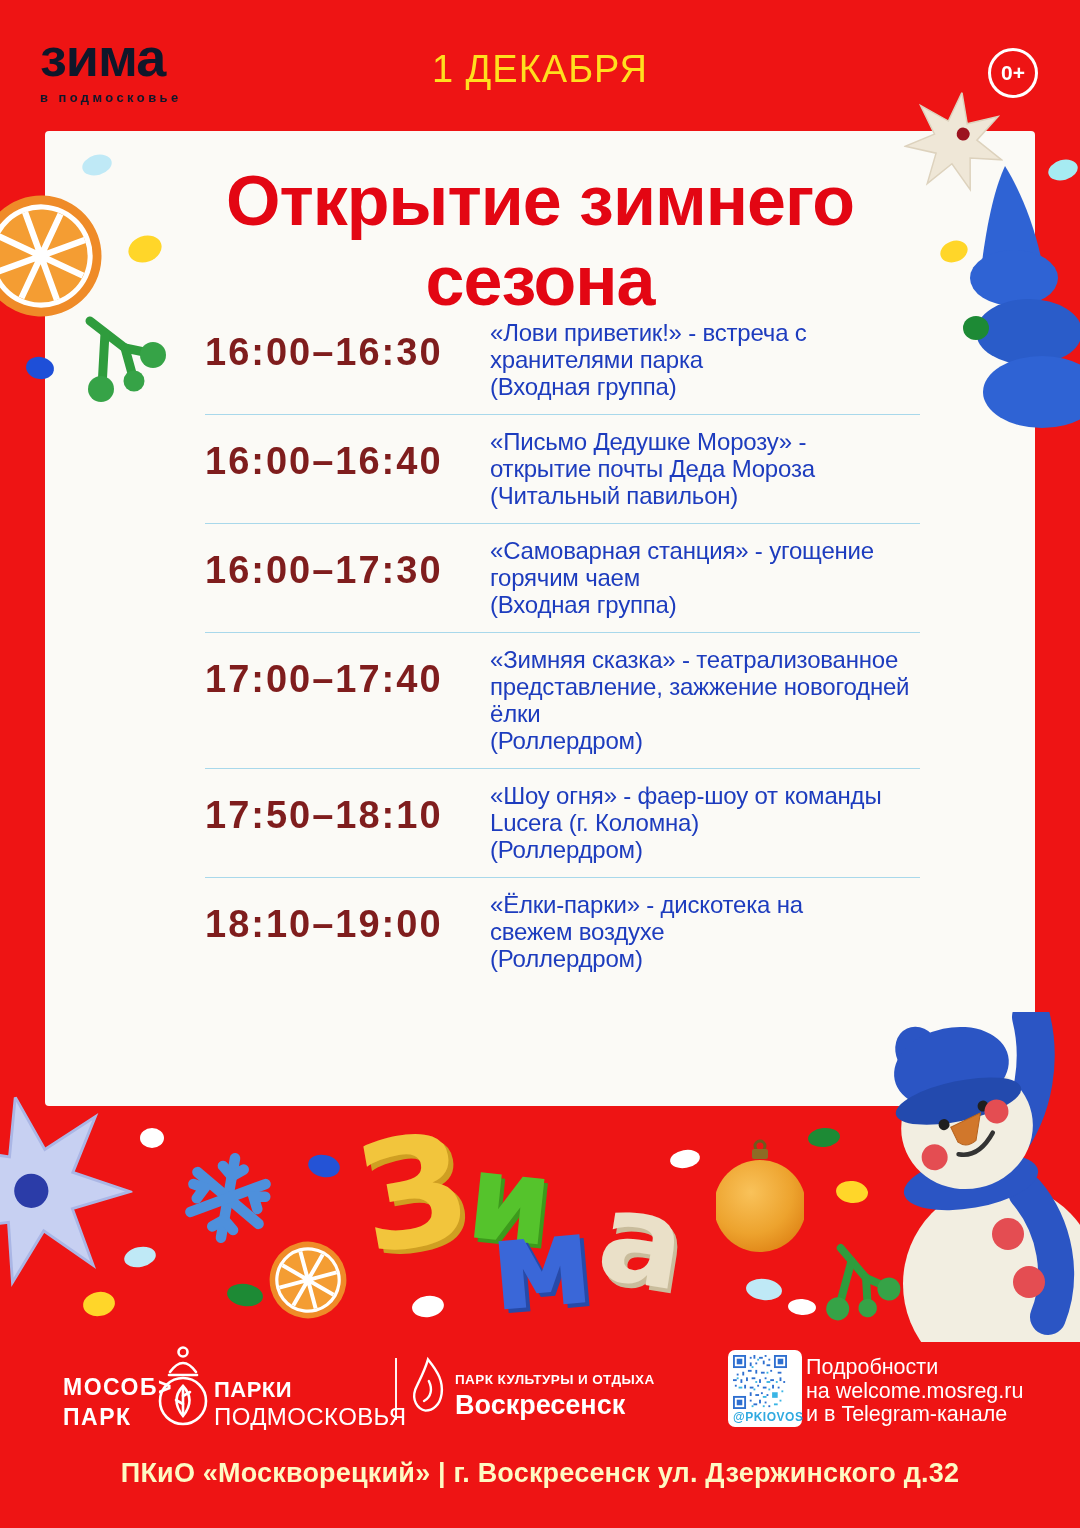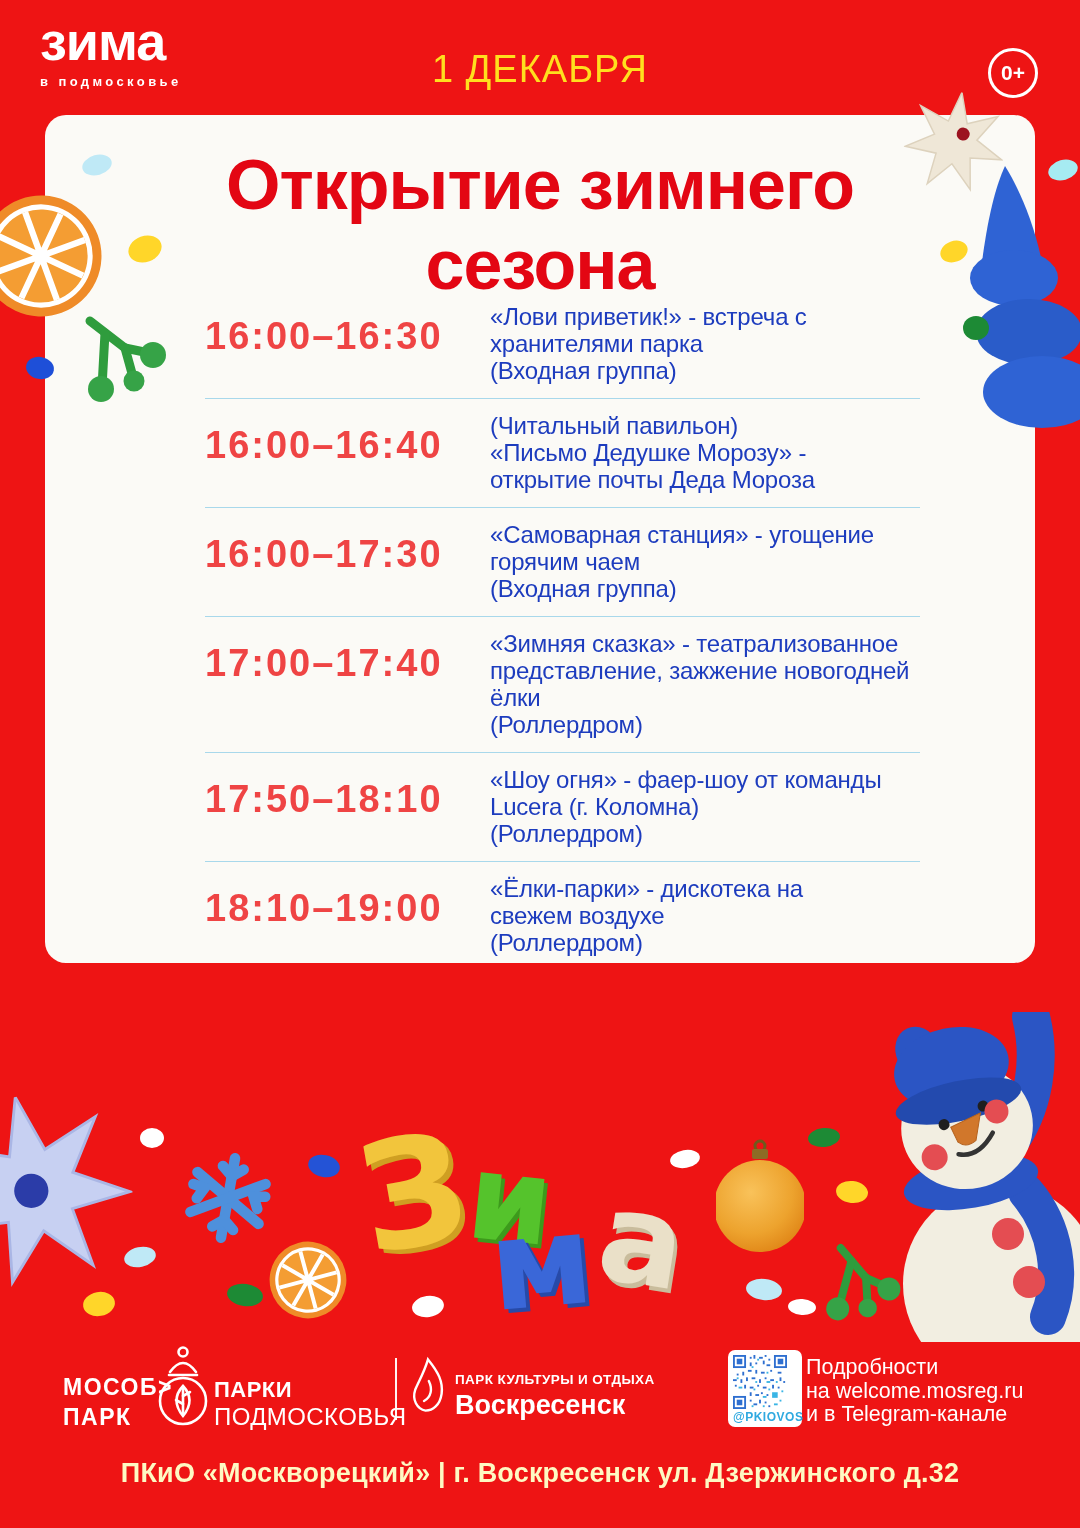--- a/index.html
+++ b/index.html
@@ -1,37 +1,37 @@
 <!DOCTYPE html>
 <html><head>
 <meta charset="utf-8">
 <style>
   html,body{margin:0;padding:0}
   body{
     width:1080px;height:1528px;position:relative;overflow:hidden;
     background:#ee1414;font-family:"Liberation Sans",sans-serif;
   }
   
-  .hdr-logo{position:absolute;left:40px;top:14px;color:#ffffff;z-index:5}
+  .hdr-logo{position:absolute;left:40px;top:30px;color:#0f172a;z-index:5}
   .hdr-logo .t{font-size:54px;font-weight:bold;letter-spacing:-1px;line-height:1}
   .hdr-logo .s{font-size:13px;font-weight:bold;letter-spacing:3.4px;margin-top:6px}
   .hdr-date{position:absolute;left:0;top:48px;width:100%;text-align:center;
     color:#ffdf1e;font-size:38px;font-weight:normal;letter-spacing:1px;z-index:4}
   .age-badge{position:absolute;left:988px;top:48px;width:44px;height:44px;
     border:3px solid #fff;border-radius:50%;color:#fff;font-size:21px;font-weight:bold;
     display:flex;align-items:center;justify-content:center;z-index:5}
   
-  .card{position:absolute;left:45px;top:115px;width:990px;height:848px;
-    background:#fbfaf6;border-radius:21px;z-index:1}
+  .card{position:absolute;left:45px;top:131px;width:990px;height:975px;
+    background:#fbfaf6;border-radius:4px;z-index:1}
   .card-title{position:absolute;left:115px;top:30px;width:760px;text-align:center;
     color:#e30613;font-weight:bold;font-size:70px;line-height:80px;letter-spacing:-1px}
   .schedule{position:absolute;left:160px;top:175px;width:715px}
   .row{display:flex;border-bottom:1.5px solid #a8d8eb;padding:13px 0 14px}
   .row:last-child{border-bottom:none}
-  .time{flex:0 0 285px;color:#ef4444;font-size:38px;font-weight:bold;
+  .time{flex:0 0 285px;color:#7f1d1d;font-size:38px;font-weight:bold;
     letter-spacing:2px;padding-top:12px;white-space:pre}
   .descwrap{flex:1;overflow:visible}
   .desc{color:#1d3cbe;font-size:24px;font-weight:normal;line-height:27px;
     white-space:pre;letter-spacing:-0.2px}
   
   .dec{position:absolute;z-index:2}
   .dot{position:absolute;display:block;border-radius:50%;z-index:2}
   .zl{position:absolute;z-index:2;font-family:"DejaVu Sans",sans-serif;font-weight:bold;line-height:1}
   
   .ftr{position:absolute;z-index:5;color:#fff}
@@ -67,23 +67,23 @@
       <div class="time">16:00–16:30</div>
       <div class="descwrap">
           <div class="desc">«Лови приветик!» - встреча с
 хранителями парка</div>
       <div class="desc">(Входная группа)</div>
         </div>
     </div>
     <div class="row">
       <div class="time">16:00–16:40</div>
       <div class="descwrap">
-          <div class="desc">(Читальный павильон)</div>
-      <div class="desc">«Письмо Дедушке Морозу» -
+          <div class="desc">«Письмо Дедушке Морозу» -
 открытие почты Деда Мороза</div>
+      <div class="desc">(Читальный павильон)</div>
         </div>
     </div>
     <div class="row">
       <div class="time">16:00–17:30</div>
       <div class="descwrap">
           <div class="desc">«Самоварная станция» - угощение
 горячим чаем</div>
       <div class="desc">(Входная группа)</div>
         </div>
     </div>

